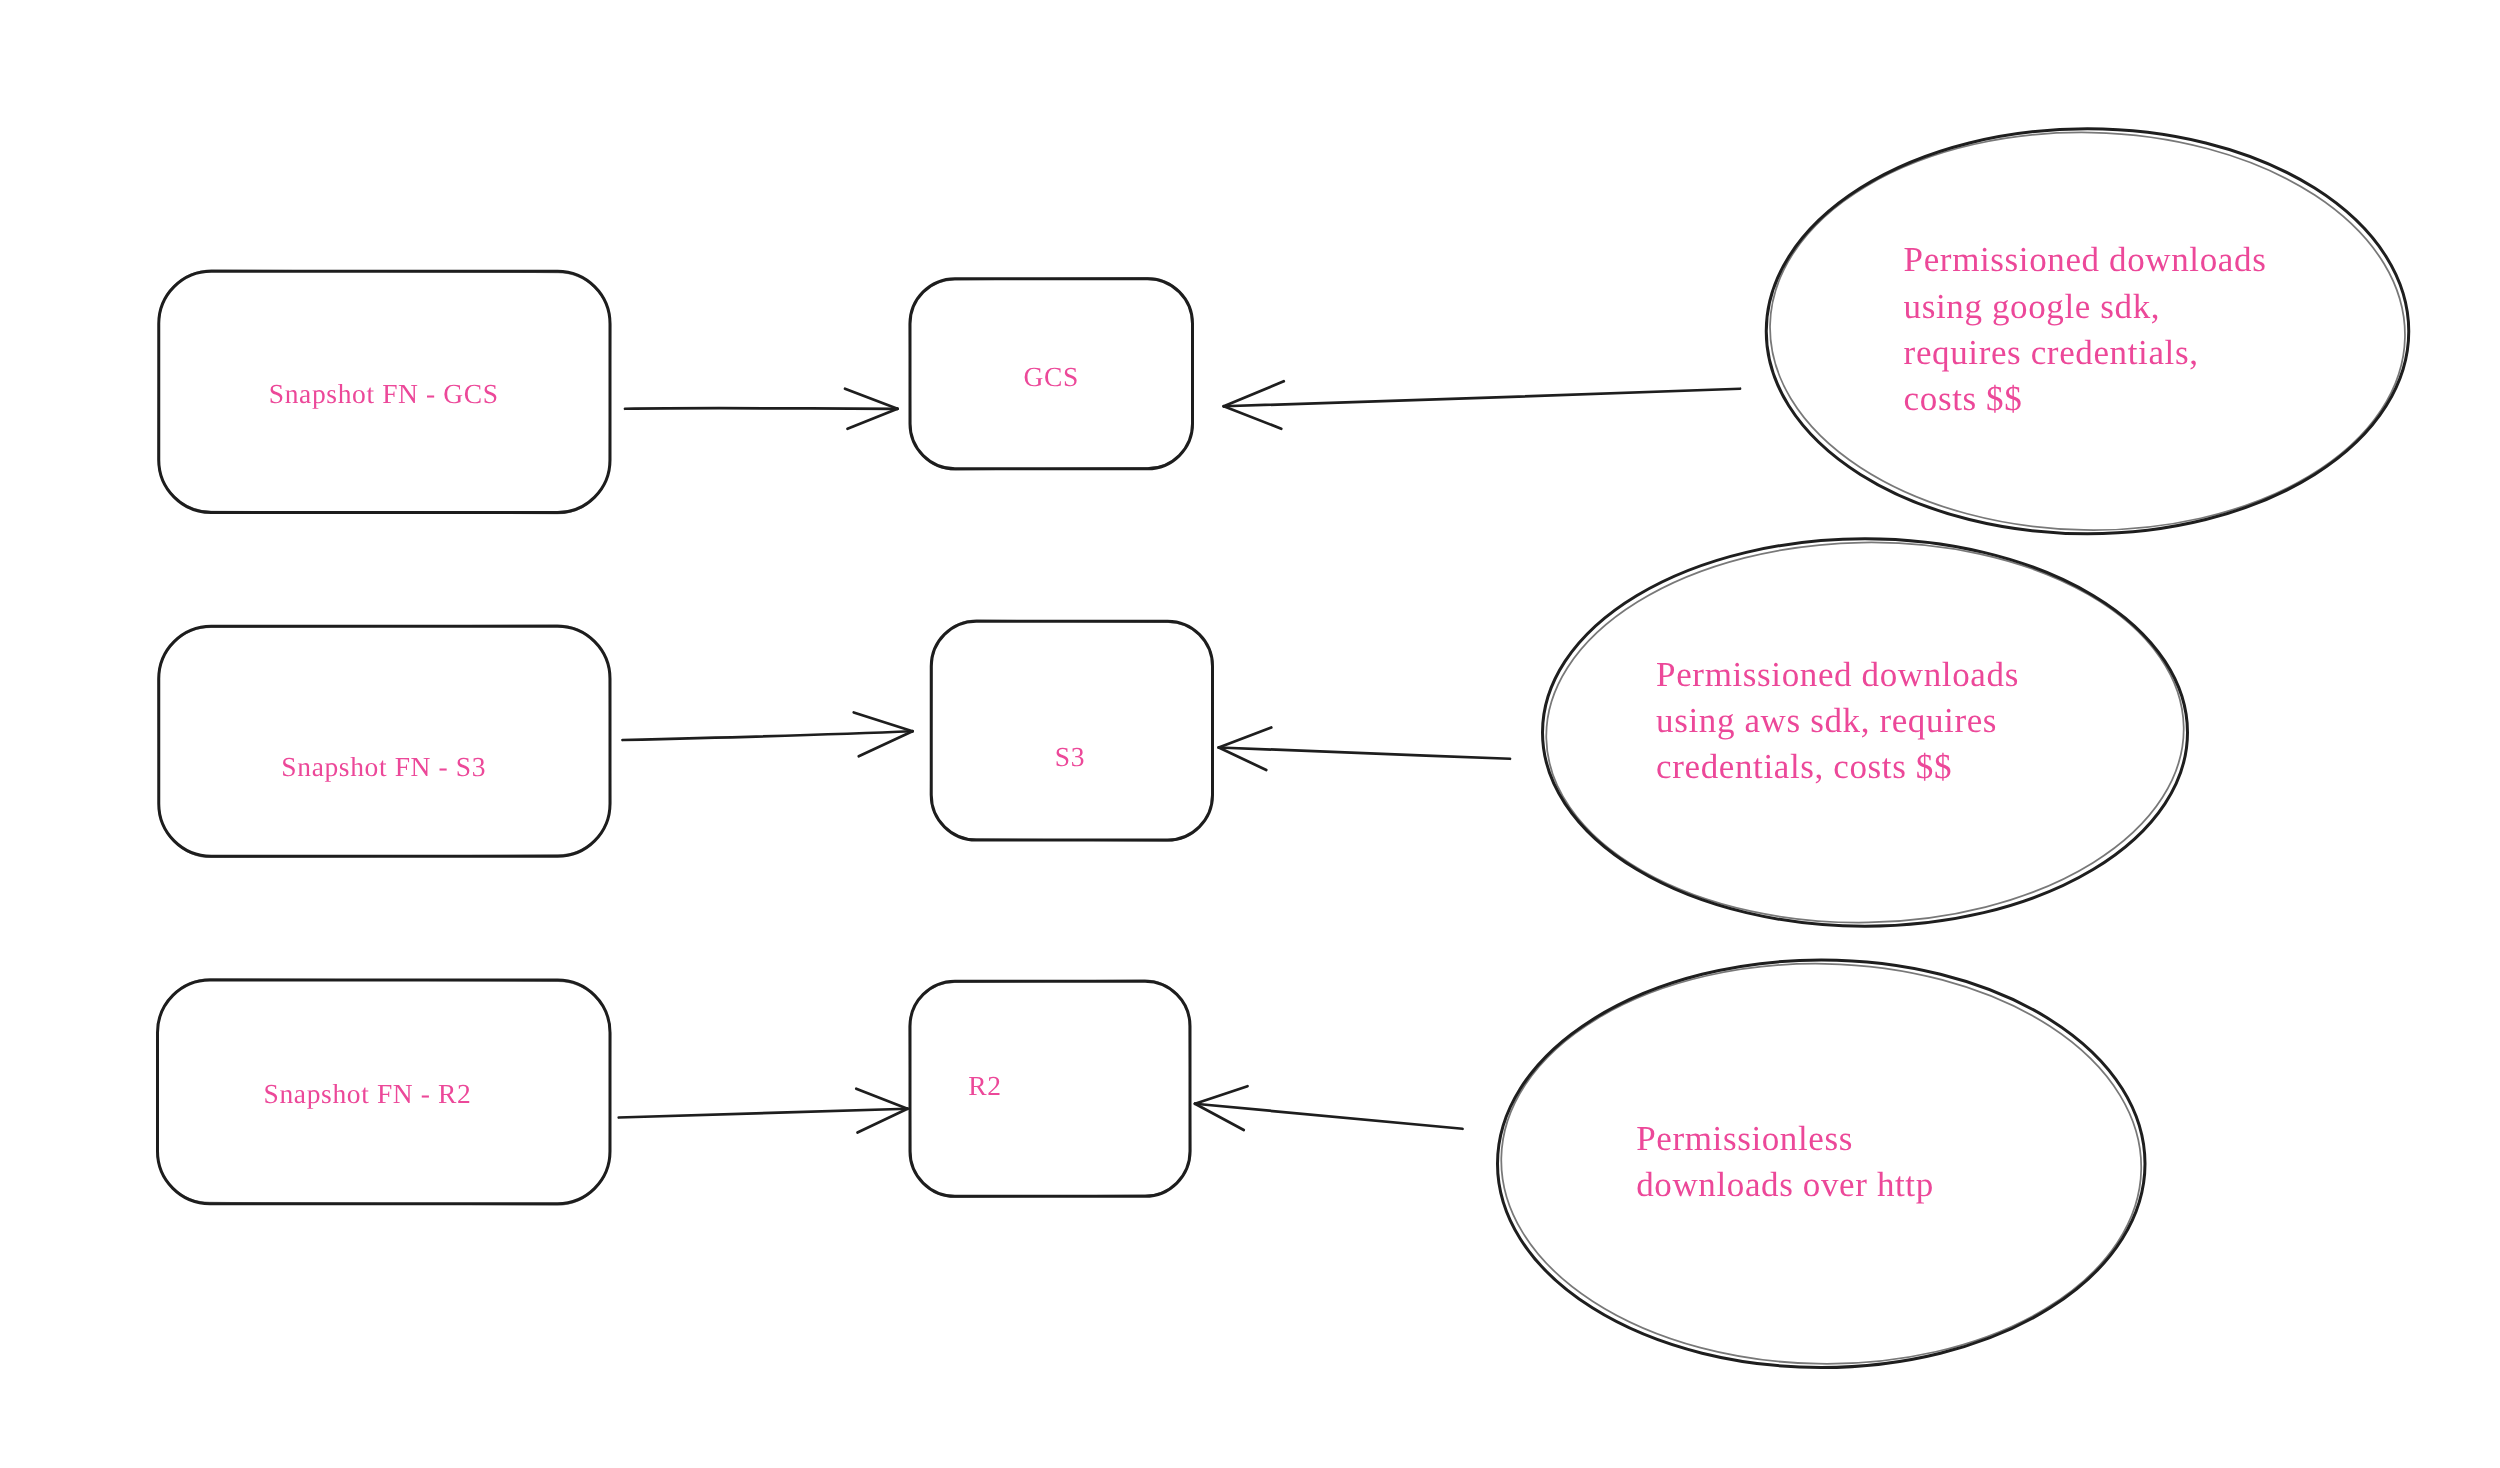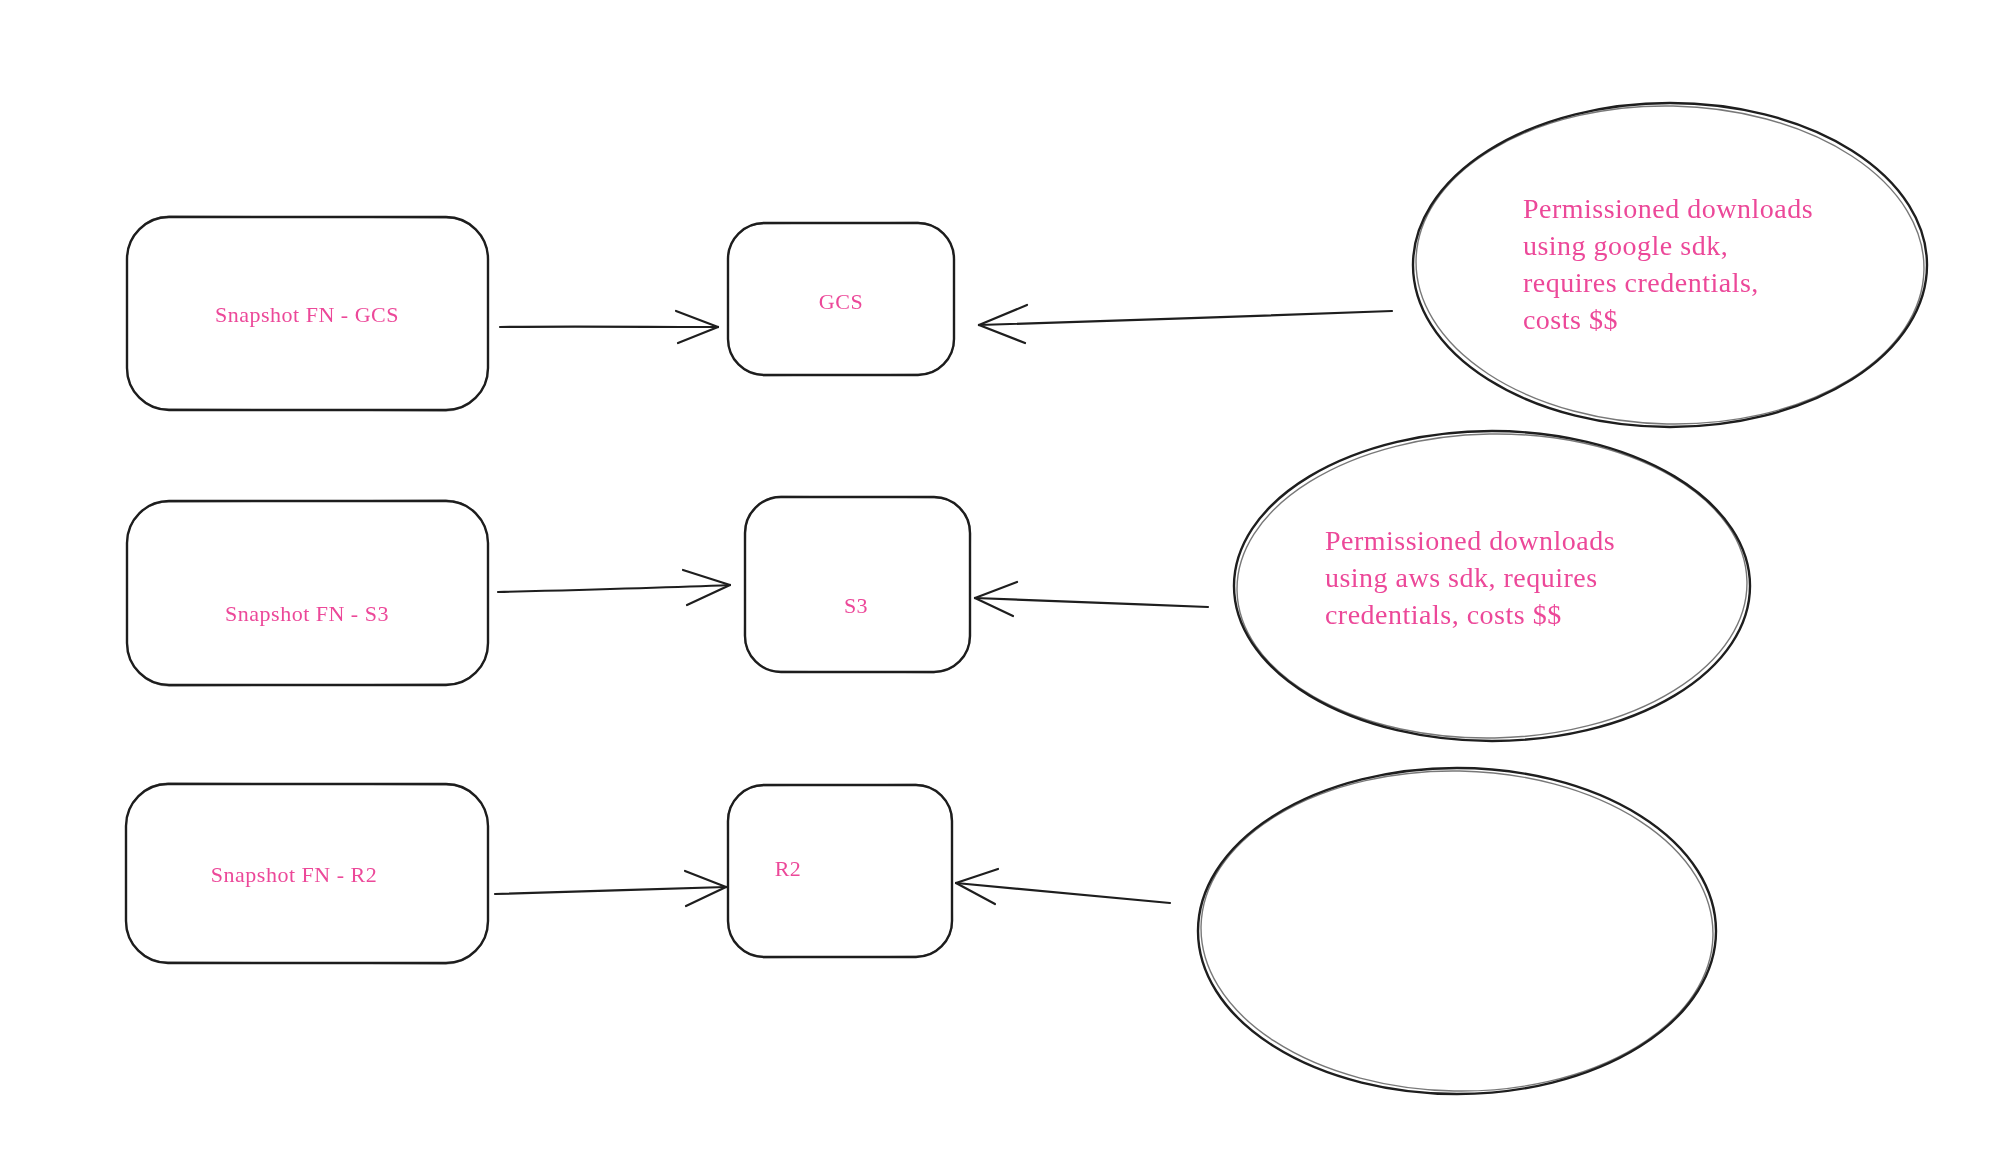--- a/index.html
+++ b/index.html
@@ -142,14 +142,16 @@
   <div class="lbl node-lbl" style="left:856px; top:582px;margin-top:24px;">S3</div>
 
   <div class="lbl note-lbl" style="left:1470px; top:577px;">Permissioned downloads
 using aws sdk, requires
 credentials, costs $$</div>
 
   <div class="lbl node-lbl" style="left:294px; top:875px;">Snapshot FN - R2</div>
 
   <div class="lbl node-lbl" style="left:788px; top:869px;">R2</div>
 
+  <div class="lbl note-lbl" style="left:1428px; top:930px;">Permissionless
+downloads over http</div>
 
 </div>
 
 </body></html>

